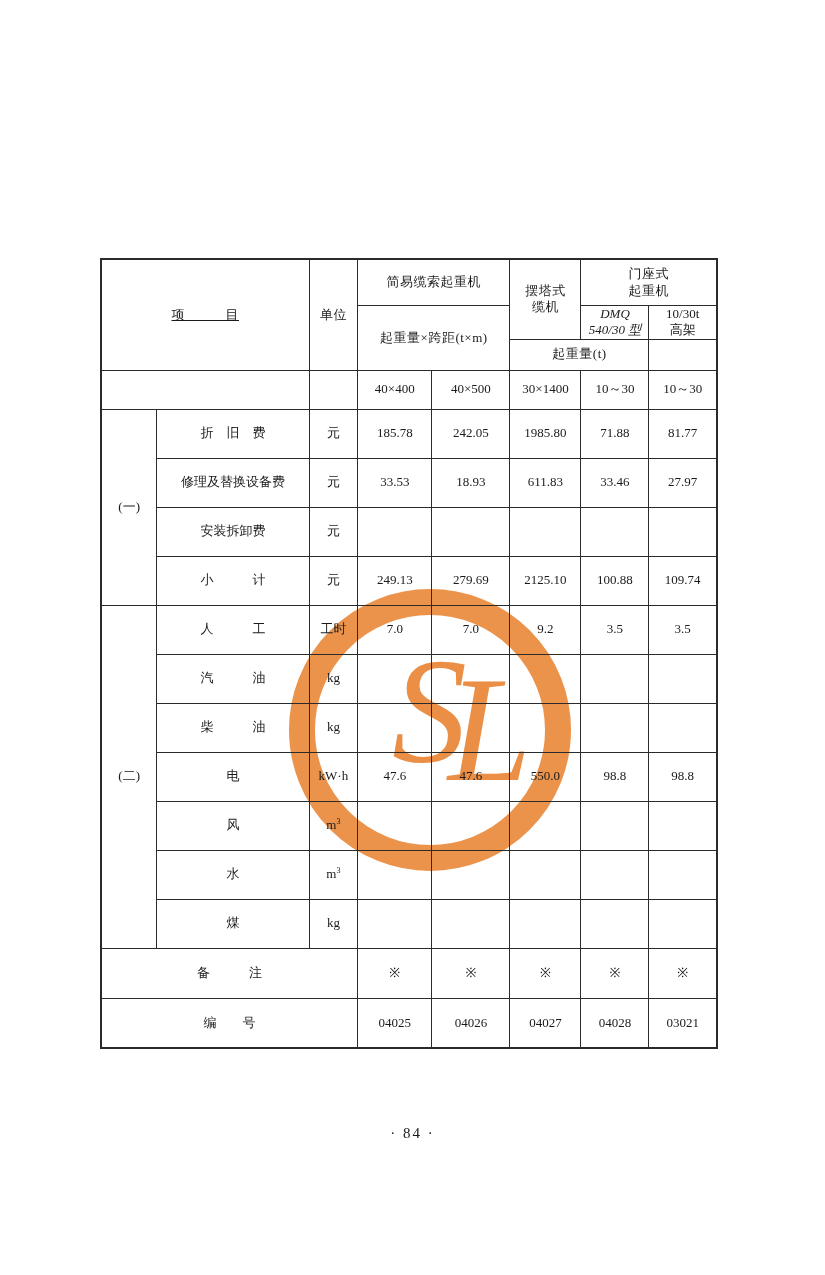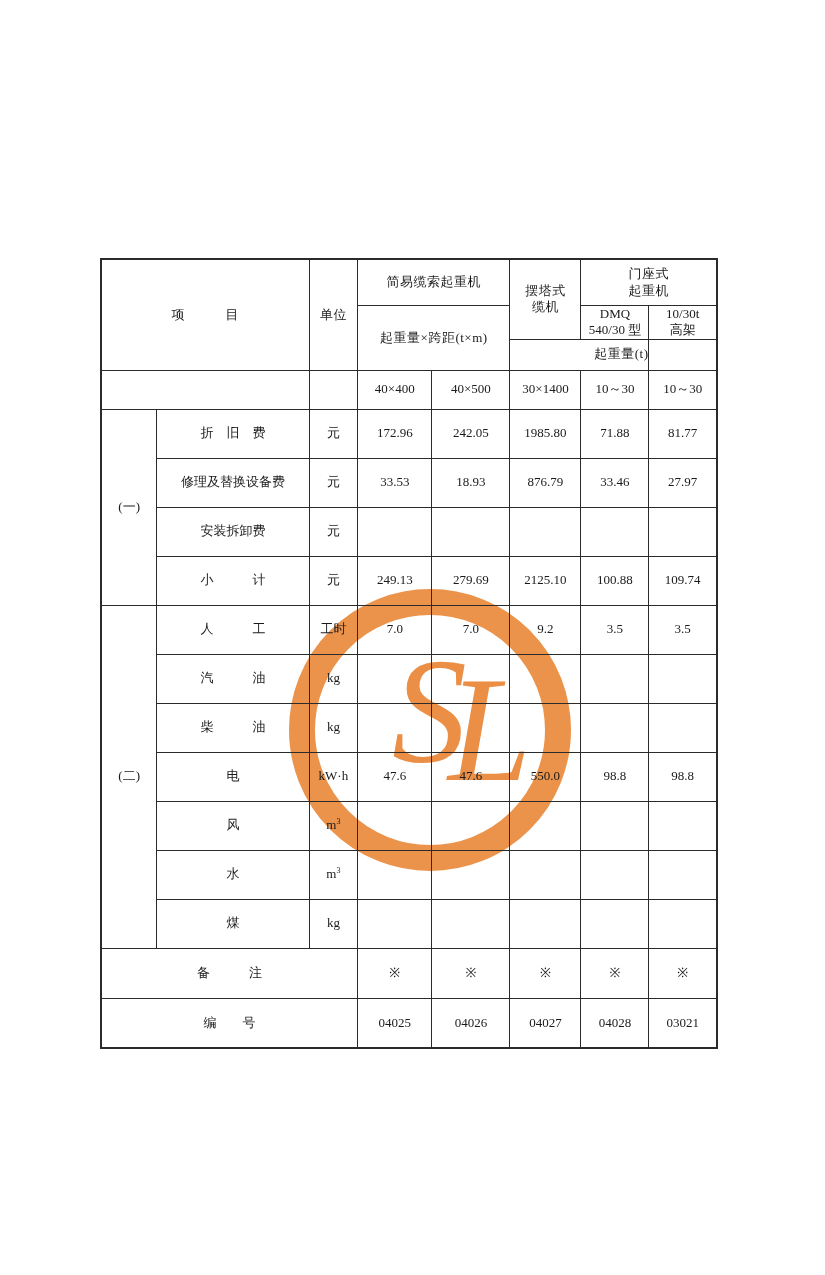--- a/index.html
+++ b/index.html
@@ -117,63 +117,63 @@
         <col class="c-unit">
         <col class="c-v">
         <col class="c-v2">
         <col class="c-v3">
         <col class="c-v4">
         <col class="c-v4">
       </colgroup>
 
       <tbody>
           <tr>
-        <td rowspan="3" colspan="2" class="cn hdr-title" style="height:100px;">项　　　目</td>
+        <td rowspan="3" colspan="2" class="cn hdr-title" style="height:100px;text-decoration:underline;">项　　　目</td>
         <td rowspan="3" class="cn hdr-title">单位</td>
         <td colspan="2" class="cn hdr-title" style="height:45px;">简易缆索起重机</td>
         <td rowspan="2" class="cn hdr-title two-line">摆塔式<br>缆机</td>
         <td colspan="2" class="cn hdr-title two-line" style="height:45px;">门座式<br>起重机</td>
       </tr>
 
       <tr>
         <td rowspan="2" colspan="2" class="cn hdr-title" style="height:56px;">起重量×跨距(t×m)</td>
-        <td class="cn small two-line" style="height:32px;">DMQ<br>540/30 型</td>
+        <td class="cn small two-line" style="height:32px;font-style:italic;">DMQ<br>540/30 型</td>
         <td class="cn small two-line">10/30t<br>高架</td>
       </tr>
 
       <tr>
-        <td colspan="2" class="cn hdr-title" style="height:30px;text-align:right;">起重量(t)</td>
+        <td colspan="2" class="cn hdr-title" style="height:30px;">起重量(t)</td>
       </tr>
 
       <tr>
         <td colspan="2" style="border-top:none;border-left:none;border-right:none;border-bottom:1px solid #2b2b2b;height:38px;"></td>
         <td style="border-top:none;"></td>
         <td class="num">40×400</td>
         <td class="num">40×500</td>
         <td class="num">30×1400</td>
         <td class="num">10～30</td>
         <td class="num">10～30</td>
       </tr>
 
       <tr class="row-h">
         <td rowspan="4" class="cn">(一)</td>
         <td class="cn">折　旧　费</td>
         <td class="cn">元</td>
-        <td class="num">172.96</td>
+        <td class="num">185.78</td>
         <td class="num">242.05</td>
         <td class="num">1985.80</td>
         <td class="num">71.88</td>
         <td class="num">81.77</td>
       </tr>
       <tr class="row-h">
         <td class="cn">修理及替换设备费</td>
         <td class="cn">元</td>
         <td class="num">33.53</td>
         <td class="num">18.93</td>
-        <td class="num">876.79</td>
+        <td class="num">611.83</td>
         <td class="num">33.46</td>
         <td class="num">27.97</td>
       </tr>
       <tr class="row-h">
         <td class="cn">安装拆卸费</td>
         <td class="cn">元</td>
         <td class="num"></td>
         <td class="num"></td>
         <td class="num"></td>
         <td class="num"></td>
@@ -268,14 +268,15 @@
         <td class="num">04025</td>
         <td class="num">04026</td>
         <td class="num">04027</td>
         <td class="num">04028</td>
         <td class="num">03021</td>
       </tr>
     </tbody>
       </table>
   </div>
 
+  <div class="footer">· 84 ·</div>
 
 </div>
 
 </body></html>

